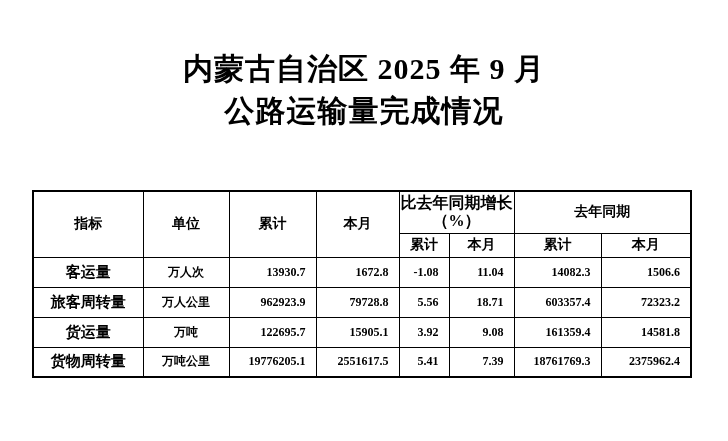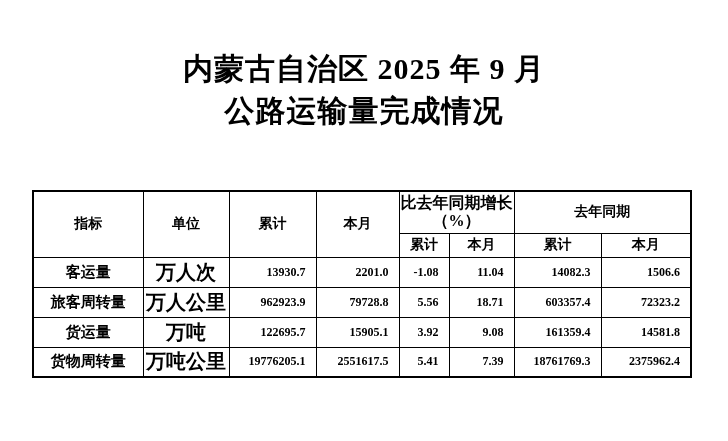--- a/index.html
+++ b/index.html
@@ -55,21 +55,21 @@
   tr.group-row { height: 42px; }
   tr.sub-row   { height: 24px; }
   tr.data-row  { height: 30px; }
   .group-head { line-height: 18px; font-size: 16px; }
   td.c-indicator {
     text-align: center;
     font-size: 15px;
   }
   td.c-unit {
     text-align: center;
-    font-size: 20px;
+    font-size: 12px;
   }
   td.num {
     text-align: right;
     padding-right: 10px;
     font-size: 12px;
     font-family: "Liberation Serif", "DejaVu Serif", serif;
   }
 </style>
 </head>
 <body>
@@ -109,21 +109,21 @@
         <th>本月</th>
         <th>累计</th>
         <th>本月</th>
       </tr>
     </thead>
     <tbody>
       <tr class="data-row">
         <td class="c-indicator">客运量</td>
         <td class="c-unit">万人次</td>
         <td class="num">13930.7</td>
-        <td class="num">2201.0</td>
+        <td class="num">1672.8</td>
         <td class="num">-1.08</td>
         <td class="num">11.04</td>
         <td class="num">14082.3</td>
         <td class="num">1506.6</td>
       </tr>
       <tr class="data-row">
         <td class="c-indicator">旅客周转量</td>
         <td class="c-unit">万人公里</td>
         <td class="num">962923.9</td>
         <td class="num">79728.8</td>

